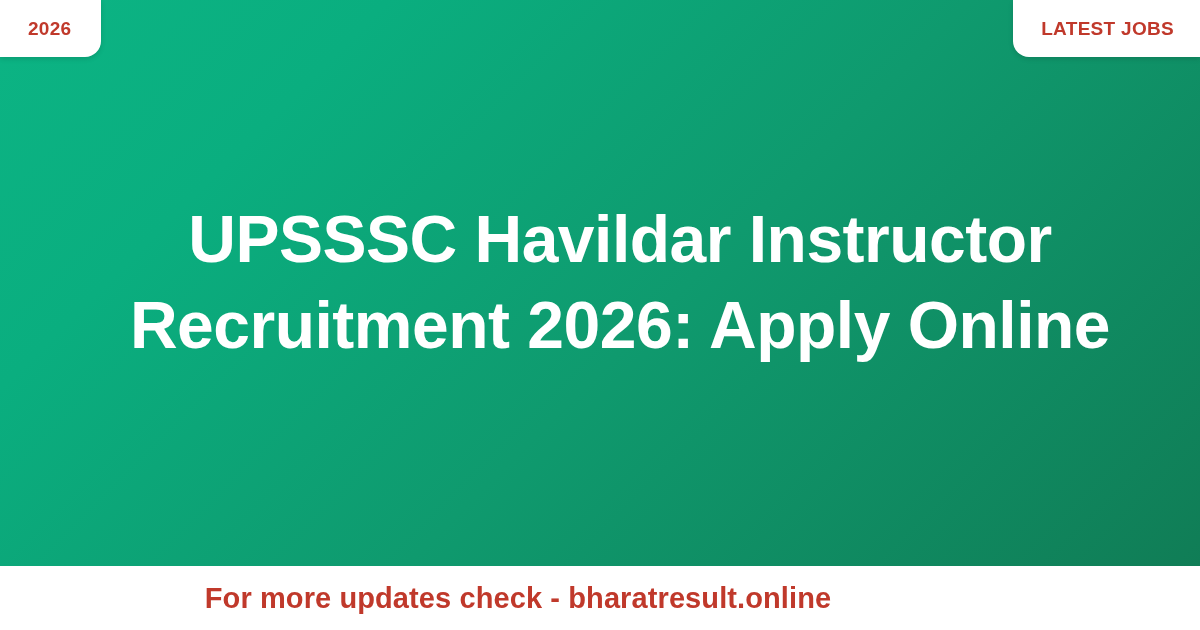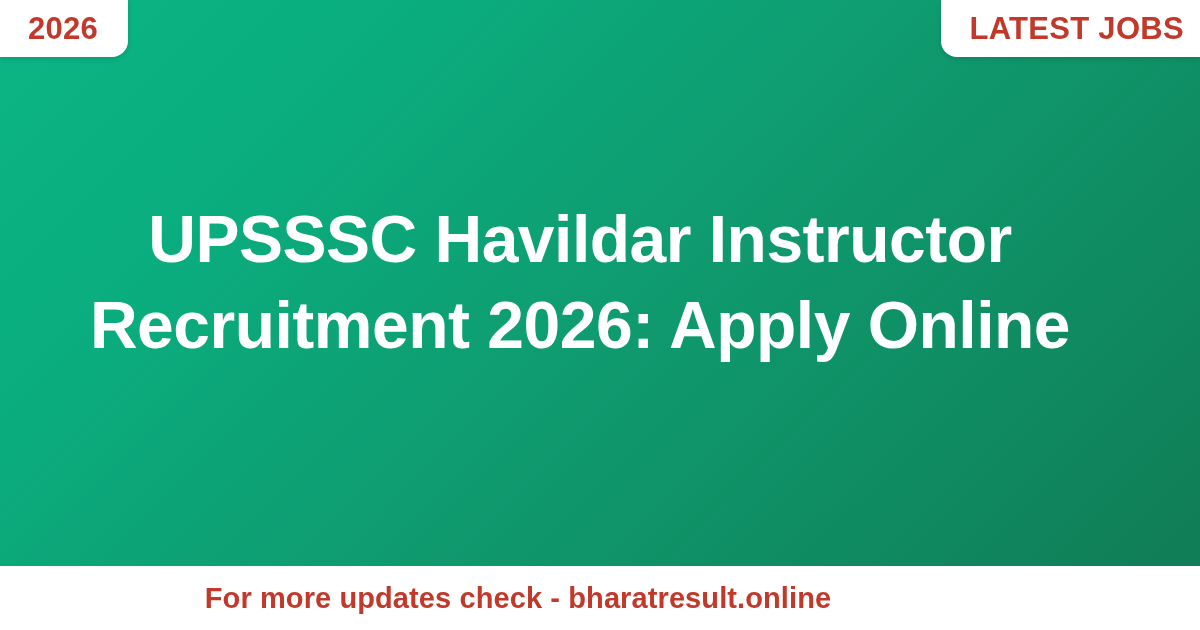--- a/index.html
+++ b/index.html
@@ -43,42 +43,42 @@
     box-shadow: 0 2px 5px rgba(0,0,0,0.13);
     z-index: 5;
   }
   .badge-year {
     left: 0;
     padding: 0 30px 0 28px;
     border-bottom-right-radius: 16px;
   }
   .badge-latest {
     right: 0;
-    padding: 0 16px 0 28px;
+    padding: 0 26px 0 28px;
     border-bottom-left-radius: 16px;
   }
   .badge-text {
     color: #c0392b;
-    font-size: 31px;
+    font-size: 19px;
     font-weight: bold;
     line-height: 1;
     letter-spacing: 0.3px;
     white-space: nowrap;
   }
 
   
   .title-wrap {
     position: absolute;
     left: 0;
     top: 0;
     width: 1200px;
     height: 566px;
     display: flex;
     flex-direction: column;
-    align-items: flex-start;
+    align-items: flex-end;
     justify-content: center;
     padding: 0 40px;
     box-sizing: border-box;
   }
   .title {
     color: #ffffff;
     font-size: 66px;
     font-weight: bold;
     line-height: 1.30;
     text-align: center;

